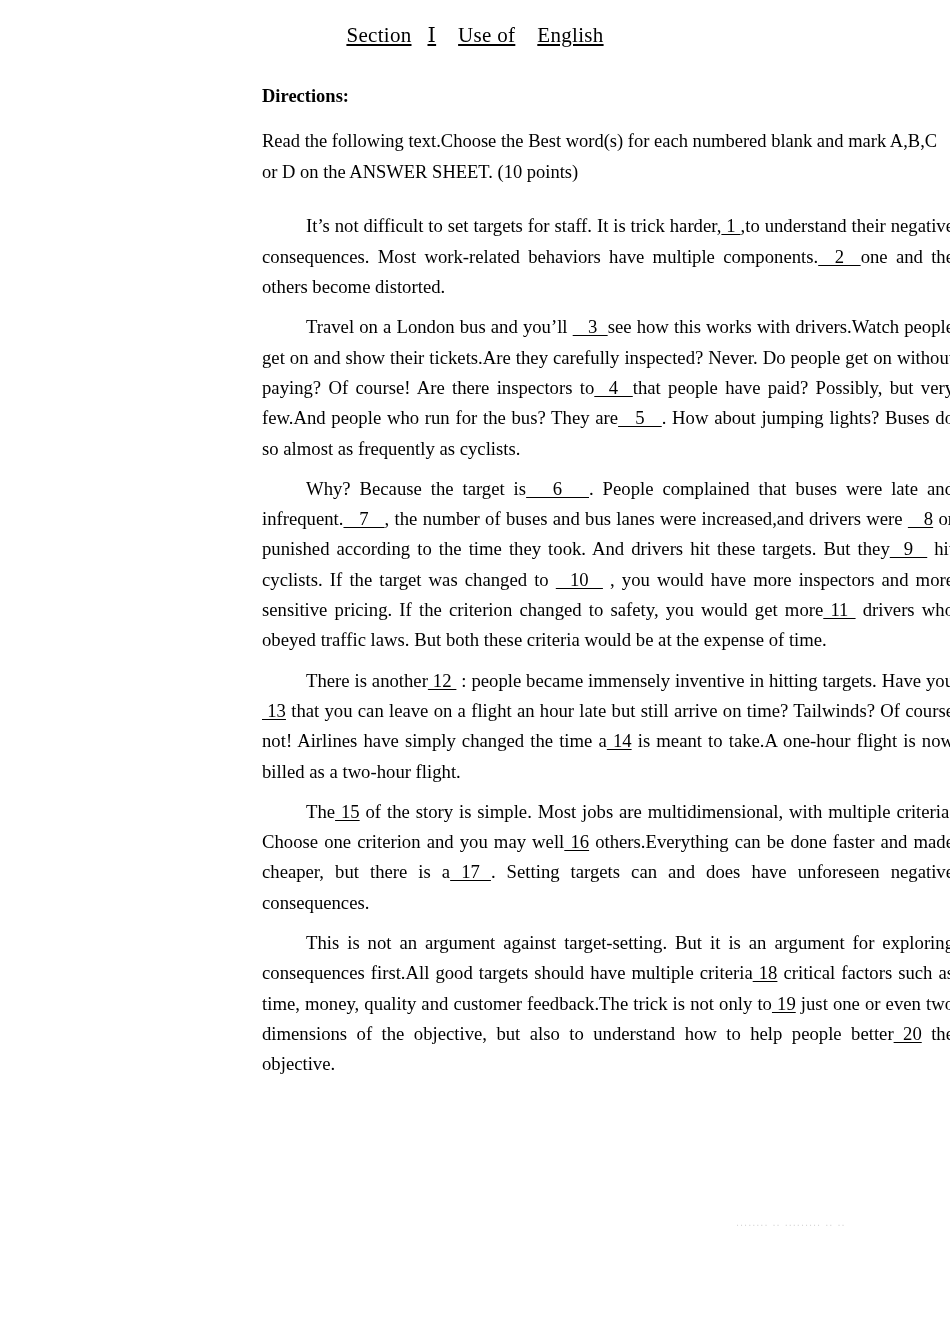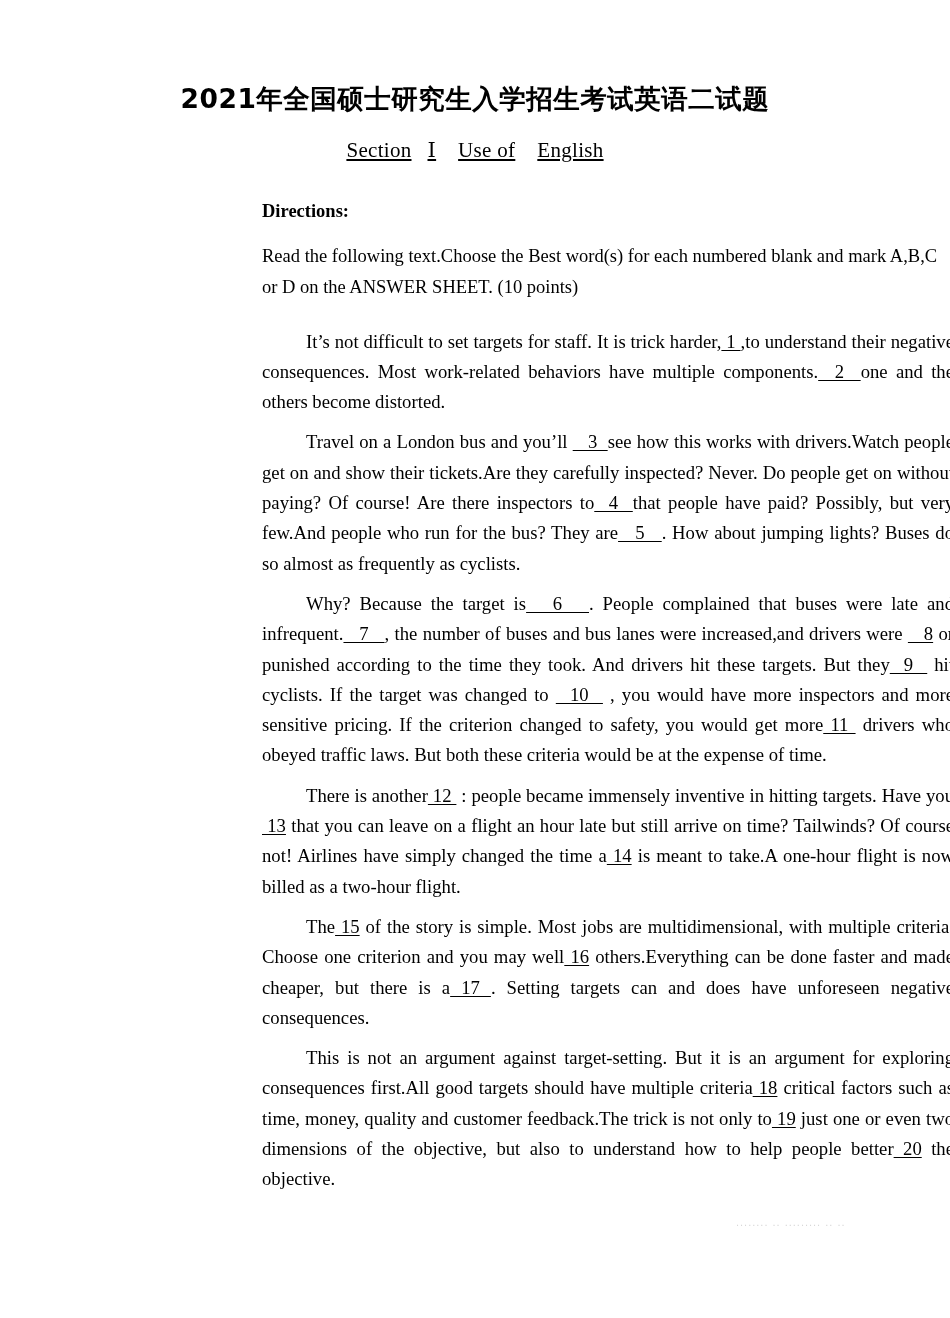--- a/index.html
+++ b/index.html
@@ -108,21 +108,20 @@
     font-family: "Liberation Sans", sans-serif;
     white-space: nowrap;
     user-select: none;
   }
 </style>
 </head>
 <body>
 
 <div class="page">
 
-  <h1 class="doc-title">2021年全国硕士研究生入学招生考试英语二试题</h1>
 
   <div class="section-line">
     <span>Section</span><span class="sp-med"></span><span>Ⅰ</span><span class="sp-wide"></span><span>Use of</span><span class="sp-wide"></span><span>English</span>
   </div>
 
   <div class="body-frame">
 
     <p class="directions-head">Directions:</p>
 
     <p class="directions-body">Read the following text.Choose the Best word(s) for each numbered blank and mark A,B,C or D on the ANSWER SHEET. (10 points)</p>

